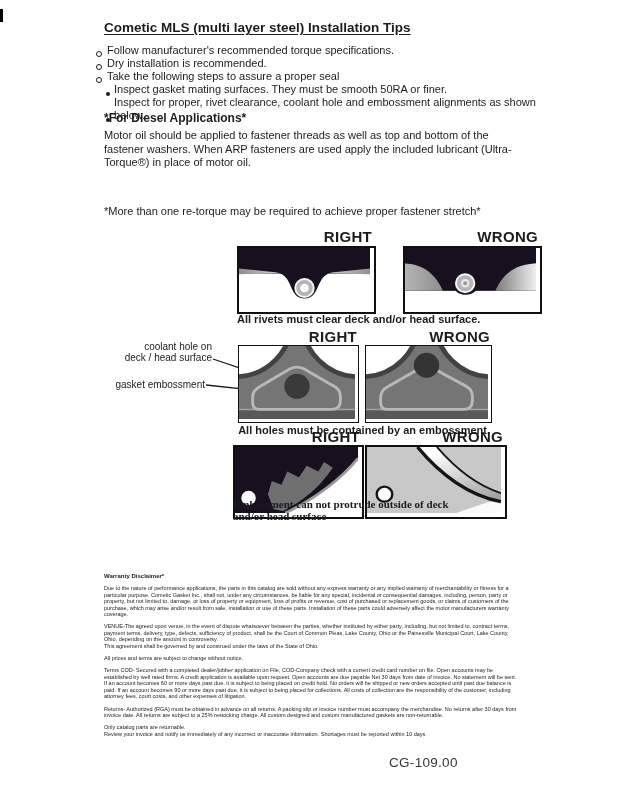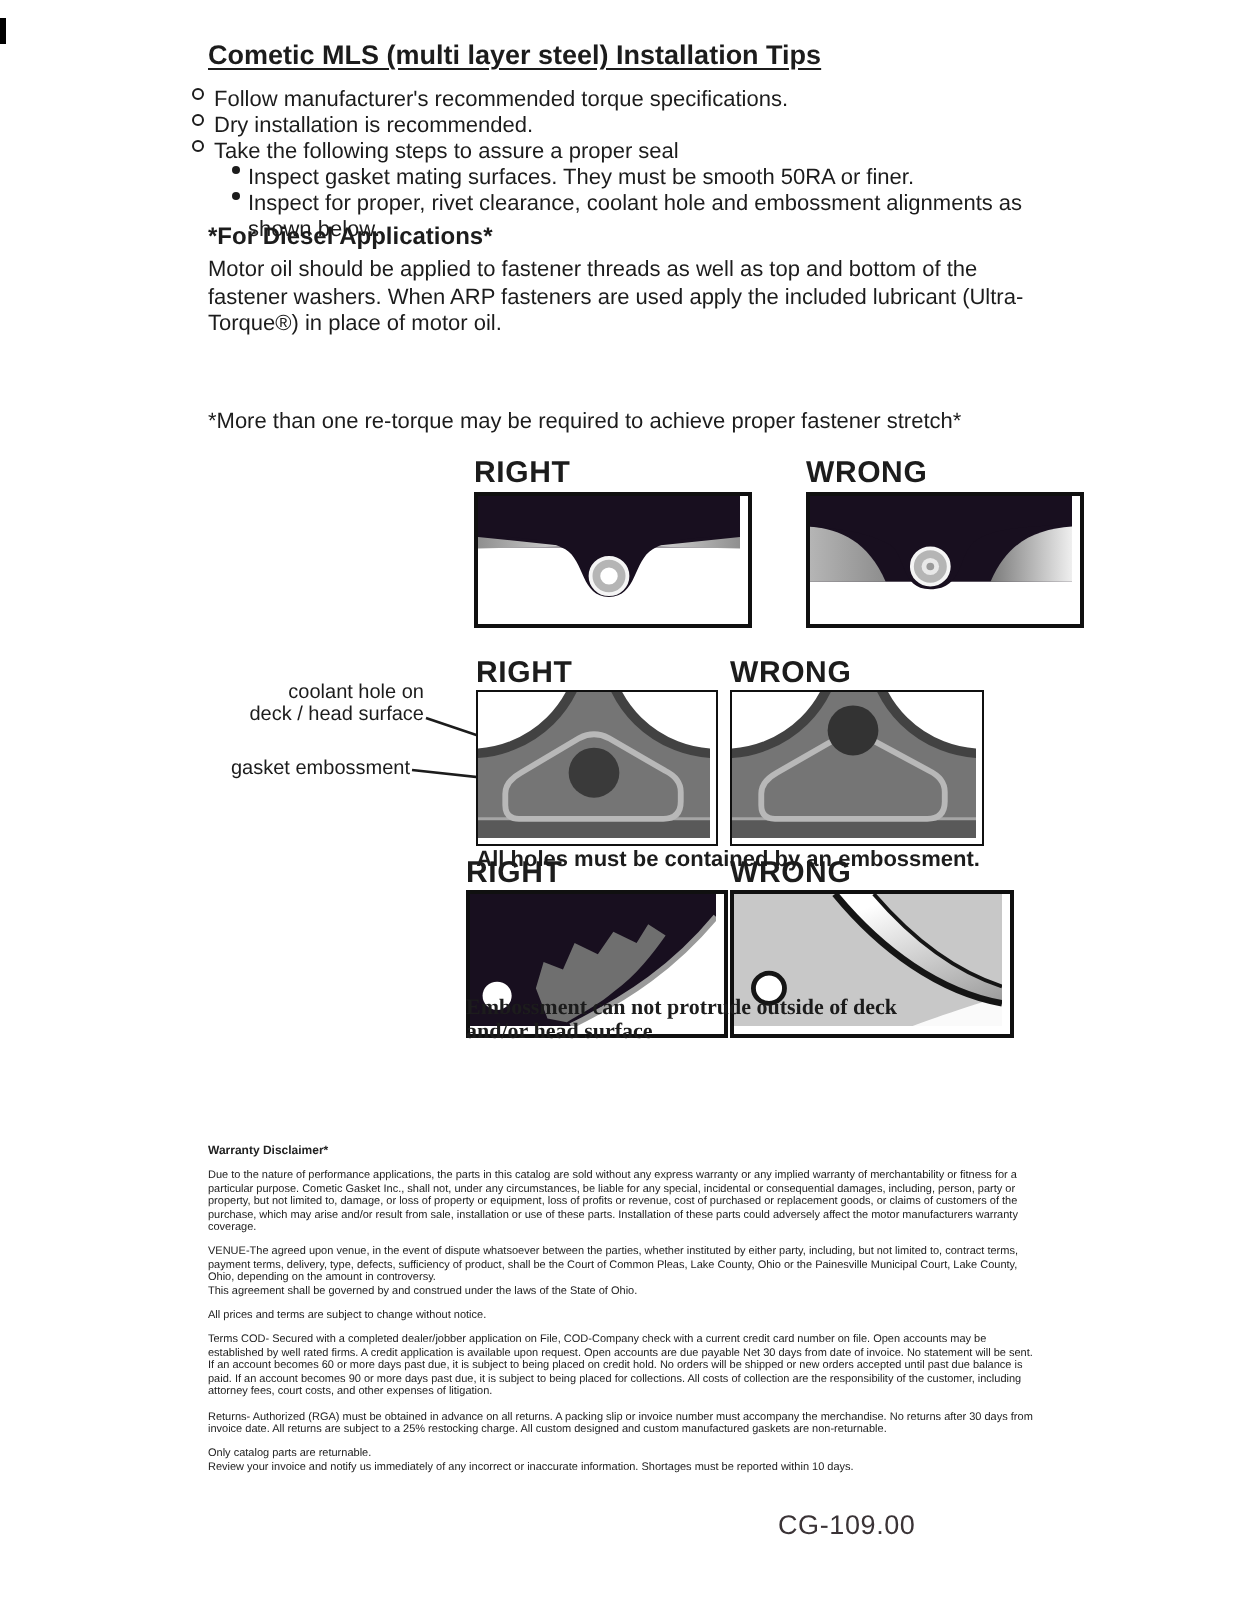--- a/index.html
+++ b/index.html
@@ -4,30 +4,30 @@
 <style>
   html,body{margin:0;padding:0;background:#ffffff;}
   .page{position:relative;width:618px;height:800px;background:#ffffff;overflow:hidden;
         font-family:"Liberation Sans",sans-serif;color:#1c1c1c;}
   .edge-tick{position:absolute;left:0;top:9px;width:3px;height:13px;background:#000;}
 
   .title{position:absolute;left:104px;top:20px;font-size:13.5px;font-weight:bold;
          text-decoration:underline;text-underline-offset:2px;white-space:nowrap;}
 
   .bullets{position:absolute;left:96px;top:44px;width:445px;font-size:11px;line-height:13px;}
-  .bullet-line{display:flex;align-items:flex-start;}
+  .bullet-line{display:flex;align-items:flex-end;}
   .ring{flex:0 0 auto;width:4px;height:4px;border:1px solid #1c1c1c;border-radius:50%;margin-right:5px;}
-  .sub{margin-left:20px;}
+  .sub{margin-left:10px;}
   .dot{flex:0 0 auto;width:4px;height:4px;background:#1c1c1c;border-radius:50%;margin-right:4px;}
 
   .diesel-heading{position:absolute;left:104px;top:111px;font-size:12px;font-weight:bold;}
   .para{position:absolute;left:104px;width:424px;font-size:11px;line-height:13.5px;}
   #para1{top:129px}#para2{top:163px}#para3{top:205px}
 
-  .dlabel{position:absolute;font-size:15px;font-weight:bold;text-align:left;letter-spacing:0.3px;}
+  .dlabel{position:absolute;font-size:15px;font-weight:bold;text-align:right;letter-spacing:0.3px;}
   .dbox{position:absolute;border:2px solid #101010;line-height:0;background:#fff;}
   .dbox svg{display:block;}
   .caption{position:absolute;font-size:11px;font-weight:bold;}
 
   .ann{position:absolute;font-size:10px;line-height:11px;text-align:right;}
   .leader{position:absolute;left:200px;top:348px;}
 
   .legal{position:absolute;left:104px;top:573px;width:415px;font-size:5.5px;line-height:6.4px;color:#222;}
   .legal .lh{font-size:6px;font-weight:bold;margin:0 0 6px 0;}
   .legal p{margin:0 0 6px 0;}
@@ -111,20 +111,21 @@
       <rect y="45" width="135" height="18" fill="#ffffff"></rect>
       <path d="M0,16 C16,17.5 30,24 39,45 L0,45 Z" fill="url(#gw1l)"></path>
       <path d="M135,16 C116,17.5 102,24 93,45 L135,45 Z" fill="url(#gw1r)"></path>
       <path d="M0,0 H135 V15 C110,16 95,17 86,23 C76,29.5 80,49 62,49 C46,49 50,30 40,25 C31,20 20,17.5 0,16 Z" fill="#180f1f"></path>
       <circle cx="62" cy="37" r="9.5" fill="#b5b5b5" stroke="#f5f5f5" stroke-width="2"></circle>
       <circle cx="62" cy="37" r="4.5" fill="#e8e8e8"></circle>
       <circle cx="62" cy="37" r="2" fill="#9a9a9a"></circle>
     </svg>
   </div>
 
+  <div class="caption" style="left:237px;top:313px;">All rivets must clear deck and/or head surface.</div>
 
   <div class="dlabel" style="left:238px;top:328px;width:119px;">RIGHT</div>
   <div class="dlabel" style="left:365px;top:328px;width:125px;">WRONG</div>
 
   <div class="ann" style="left:100px;width:112px;top:341px;">
     <div>coolant hole on</div>
     <div>deck / head surface</div>
   </div>
   <div class="ann" style="left:93px;width:112px;top:379px;">gasket embossment</div>
 

